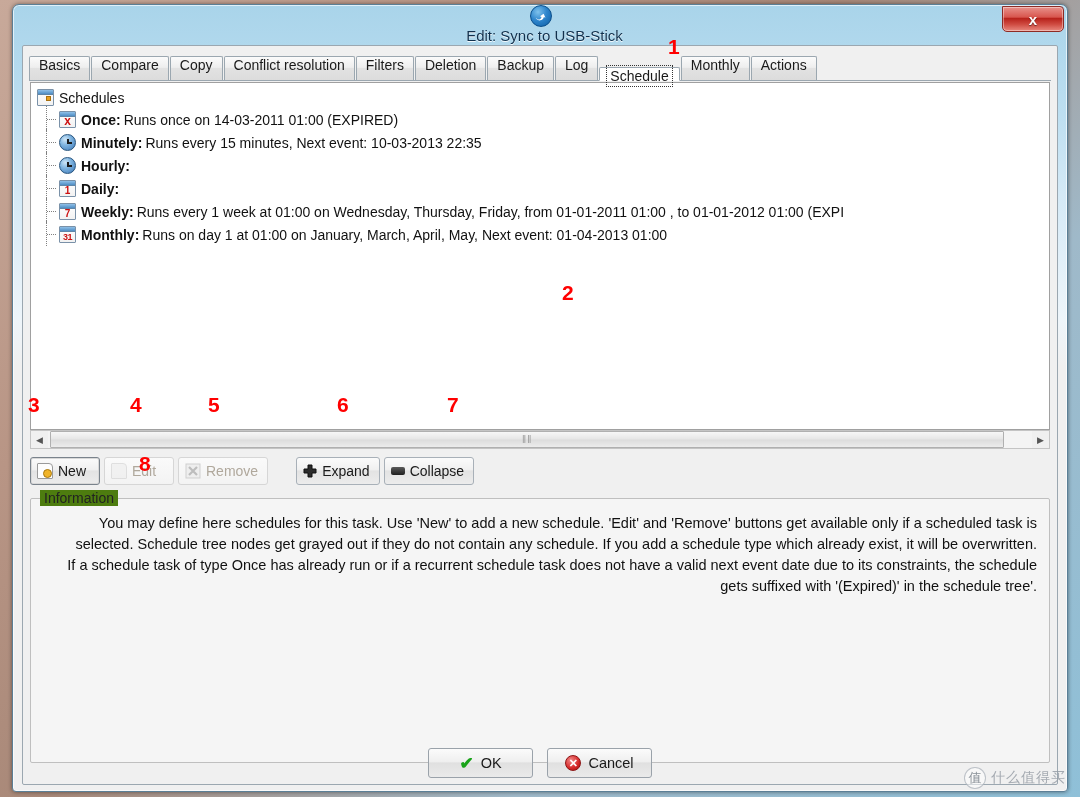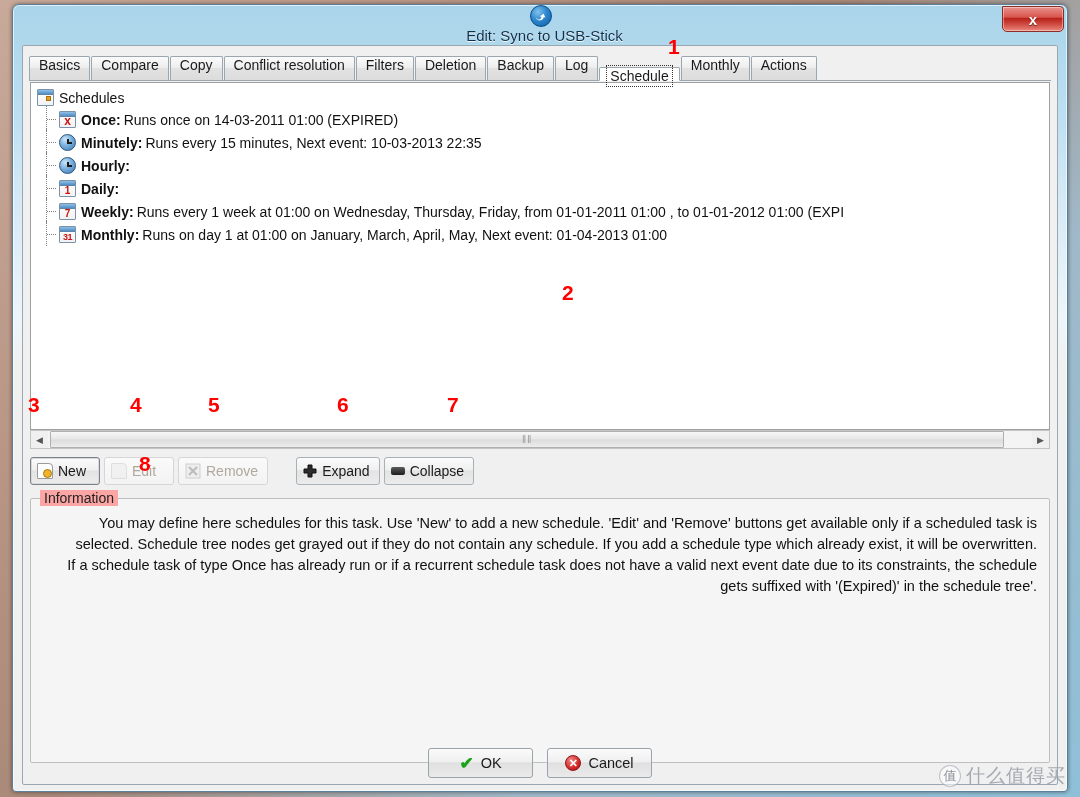--- a/index.html
+++ b/index.html
@@ -290,21 +290,21 @@
     position: absolute;
     left: 7px; top: 452px;
     width: 1020px; height: 265px;
     border: 1px solid #bfbfbf;
     border-radius: 2px;
     background: #f5f5f5;
   }
   #info-legend {
     position: absolute;
     left: 9px; top: -9px;
-    background: #fca5a5;
+    background: #4d7c0f;
     padding: 0 4px;
     font-size: 14px;
     color: #222;
   }
   #info-text {
     padding: 14px 12px 0 10px;
     font-size: 14.5px;
     line-height: 21px;
     color: #111;
   }
@@ -356,21 +356,21 @@
     pointer-events: none;
   }
   #watermark .wm-circle {
     width: 22px; height: 22px; border-radius: 50%;
     background: rgba(255,255,255,0.55);
     border: 1px solid rgba(140,150,160,0.55);
     color: #8a9198; font-size: 13px;
     display: flex; align-items: center; justify-content: center;
   }
   #watermark .wm-text {
-    font-size: 19px;
+    font-size: 14px;
     color: rgba(150,158,166,0.85);
     letter-spacing: 1px;
   }
 </style>
 </head>
 <body>
 
 <div id="window">
 
   <div id="titlebar">

